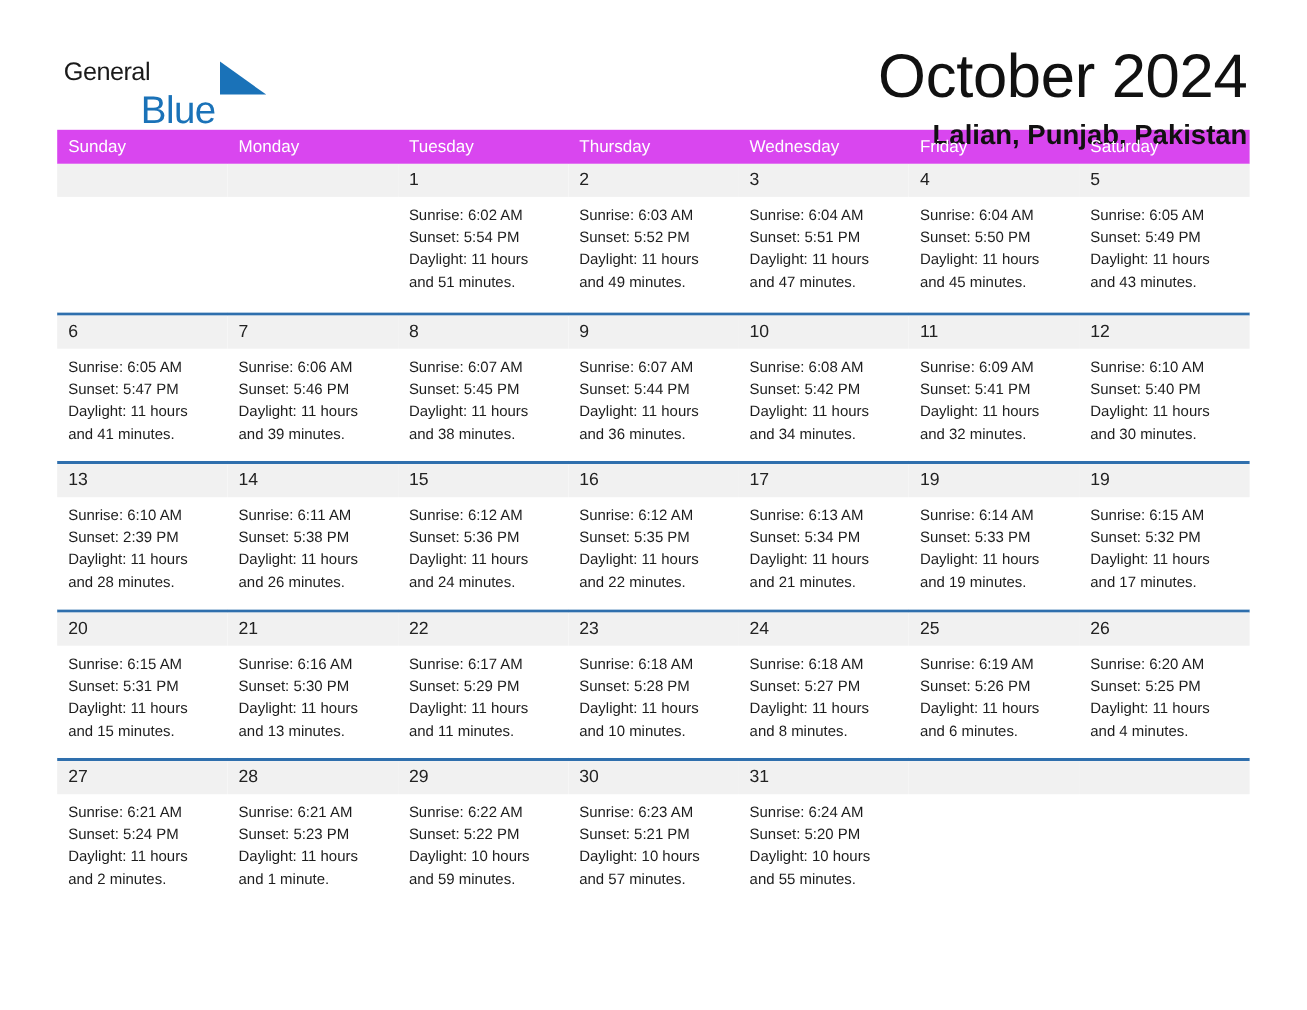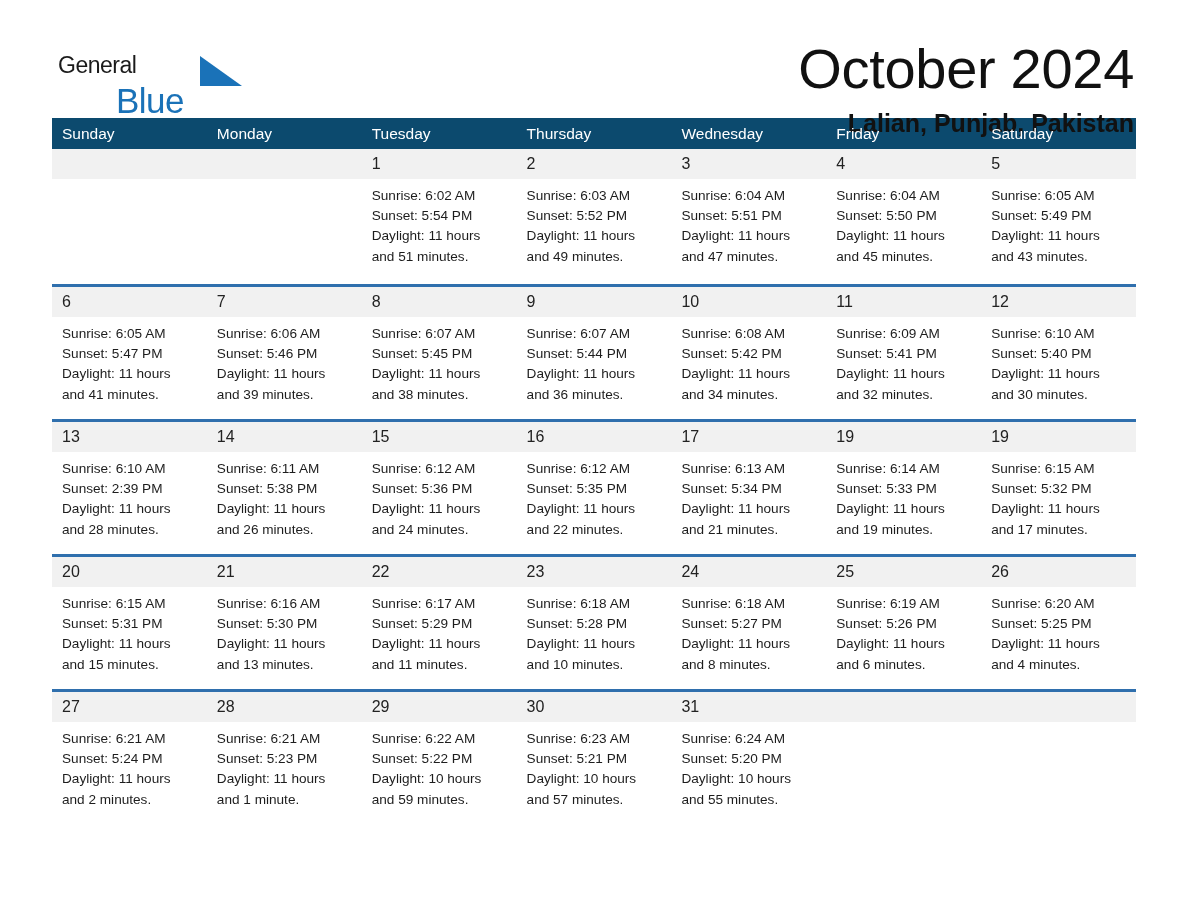--- a/index.html
+++ b/index.html
@@ -50,21 +50,21 @@
     position: absolute;
     left: 148px;
     top: 12px;
     width: 0;
     height: 0;
     border-left: 42px solid #1a72b8;
     border-top: 30px solid transparent;
   }
   .brand-blue {
     position: absolute;
-    left: 64px;
+    left: 76px;
     top: 38px;
     font-size: 35px;
     line-height: 38px;
     color: #1a72b8;
     letter-spacing: -0.5px;
     font-weight: 400;
   }
   .title-block {
     text-align: right;
     padding-right: 2px;
@@ -84,21 +84,21 @@
     color: #111111;
   }
 
   
   .calendar {
     margin-top: 10px;
     width: 1084px;
   }
   .weekday-row {
     display: flex;
-    background: #0c4a6e;
+    background: #d946ef;
     height: 31px;
   }
   .weekday {
     flex: 1 1 0;
     color: #ffffff;
     font-size: 15.5px;
     line-height: 31px;
     padding-left: 10px;
     box-sizing: border-box;
   }

